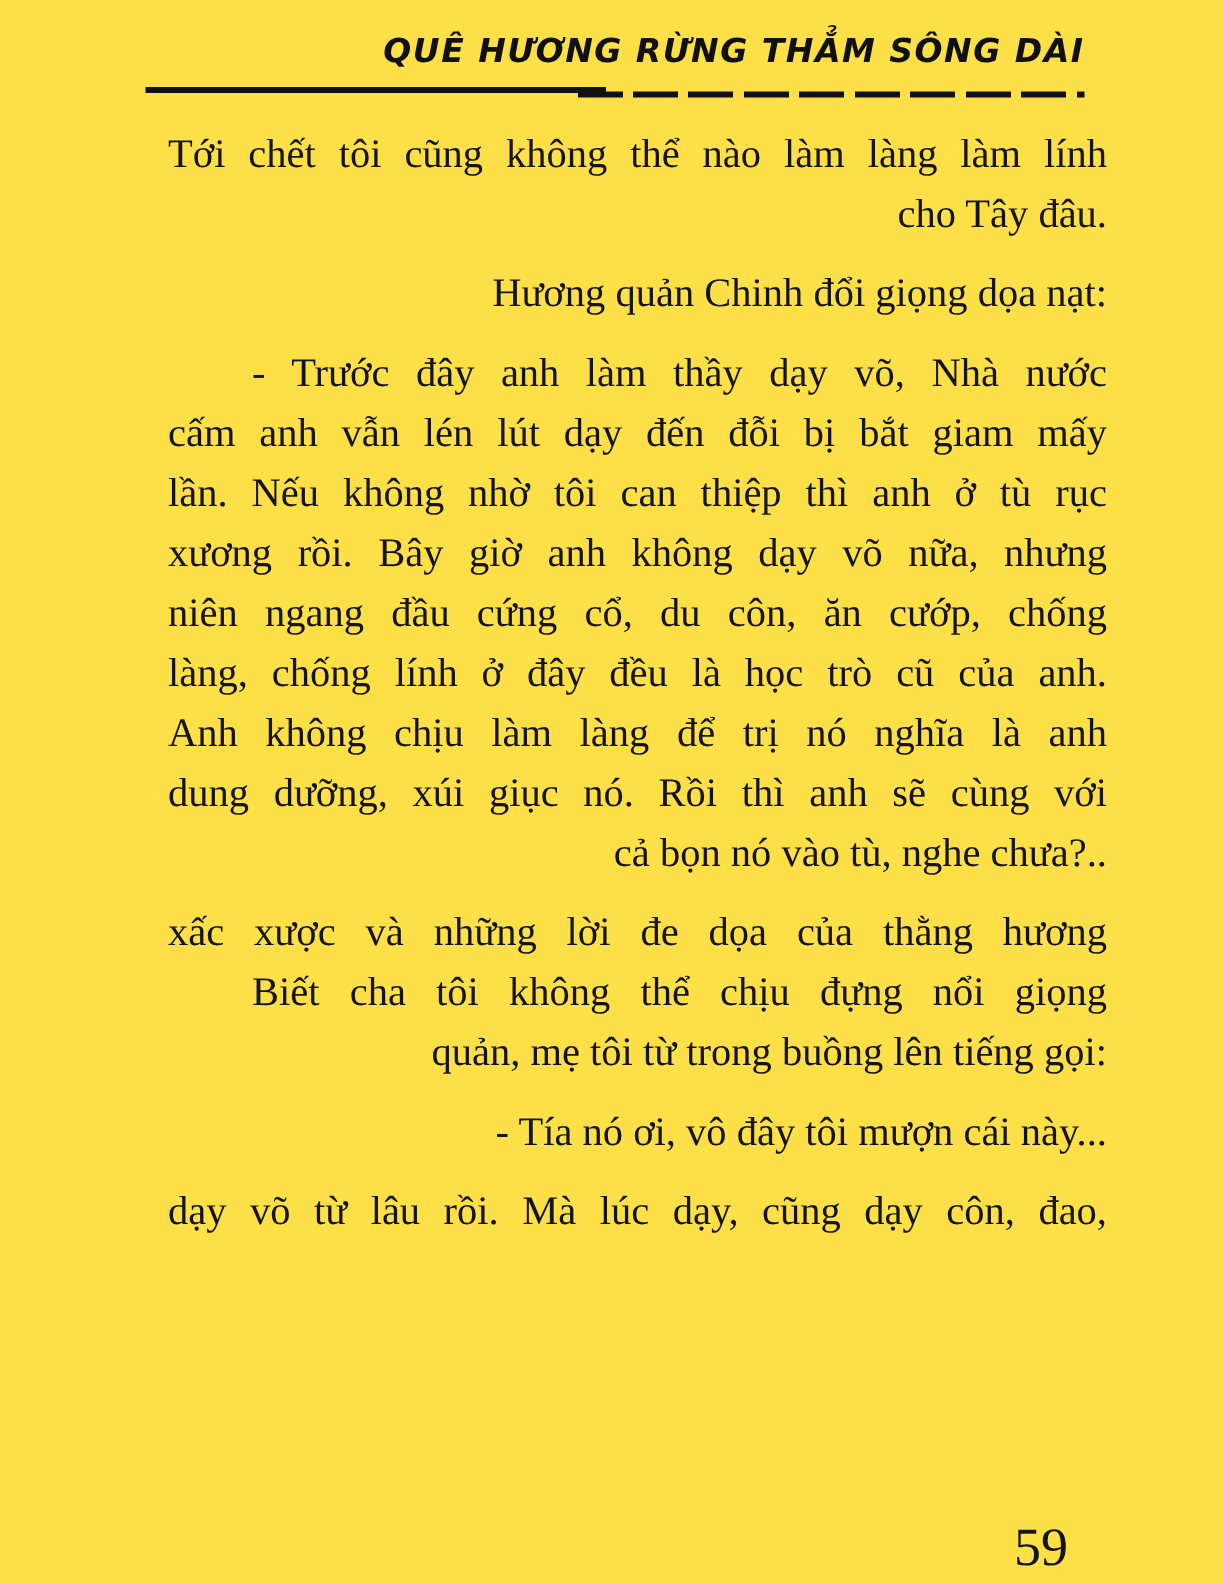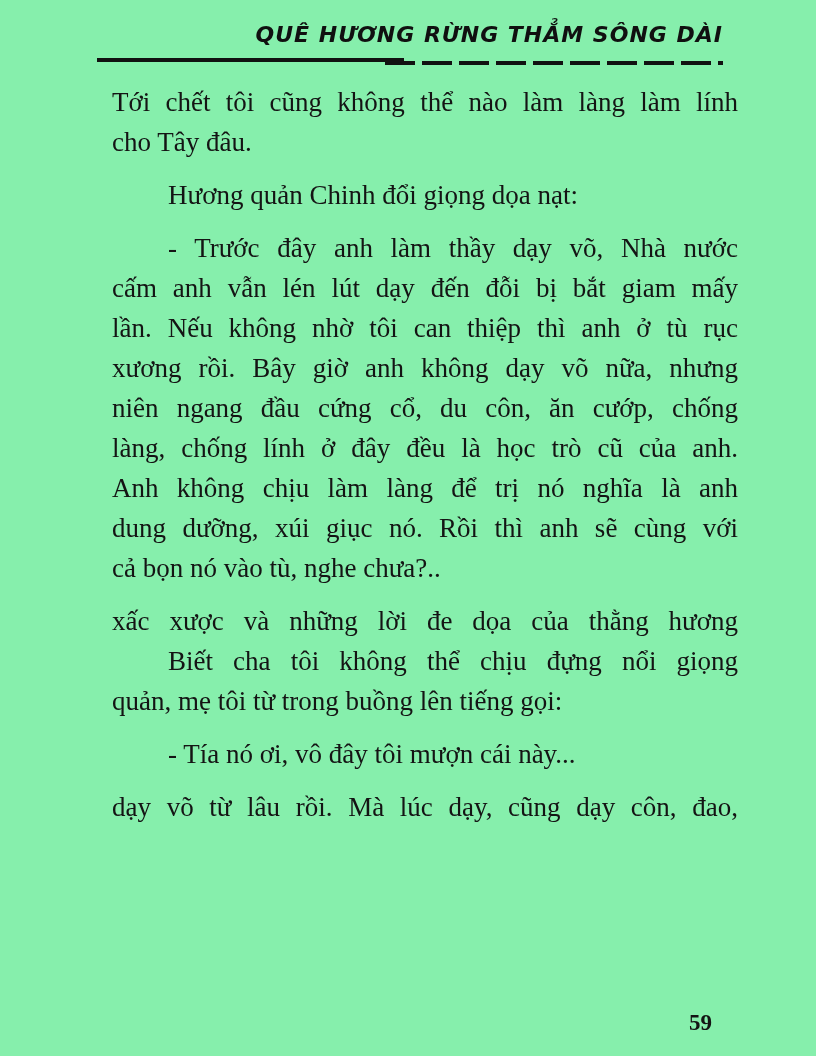--- a/index.html
+++ b/index.html
@@ -1,21 +1,21 @@
 <!DOCTYPE html>
 <html><head>
 <meta charset="utf-8">
 <style>
   html, body { margin: 0; padding: 0; background: #e8e8e8; }
   .page {
     position: relative;
     width: 816px;
     height: 1056px;
     margin: 0 auto;
-    background: #86efac;
+    background: #fde047;
     font-family: "Liberation Serif", "DejaVu Serif", serif;
     color: #141414;
     overflow: hidden;
   }
   
   .running-head {
     position: absolute;
     top: 22px;
     left: 97px;
     width: 626px;
@@ -50,35 +50,35 @@
   
   .body-text {
     position: absolute;
     top: 82px;
     left: 112px;
     width: 626px;
     font-size: 27px;
     line-height: 40px;
   }
   .paragraph + .paragraph { margin-top: 13px; }
-  .line { text-align: left; }
+  .line { text-align: right; }
   .line.just {
     text-align: justify;
     text-align-last: justify;
   }
   .line.indent { text-indent: 56px; }
   
   .page-number {
     position: absolute;
     top: 1010px;
     left: 97px;
     width: 615px;
     text-align: right;
-    font-size: 23px;
-    font-weight: bold;
+    font-size: 36px;
+    font-weight: normal;
     color: #141414;
   }
 </style>
 </head>
 <body>
 
 <div class="page">
 
   <div class="running-head">QUÊ HƯƠNG RỪNG THẲM SÔNG DÀI</div>
 

